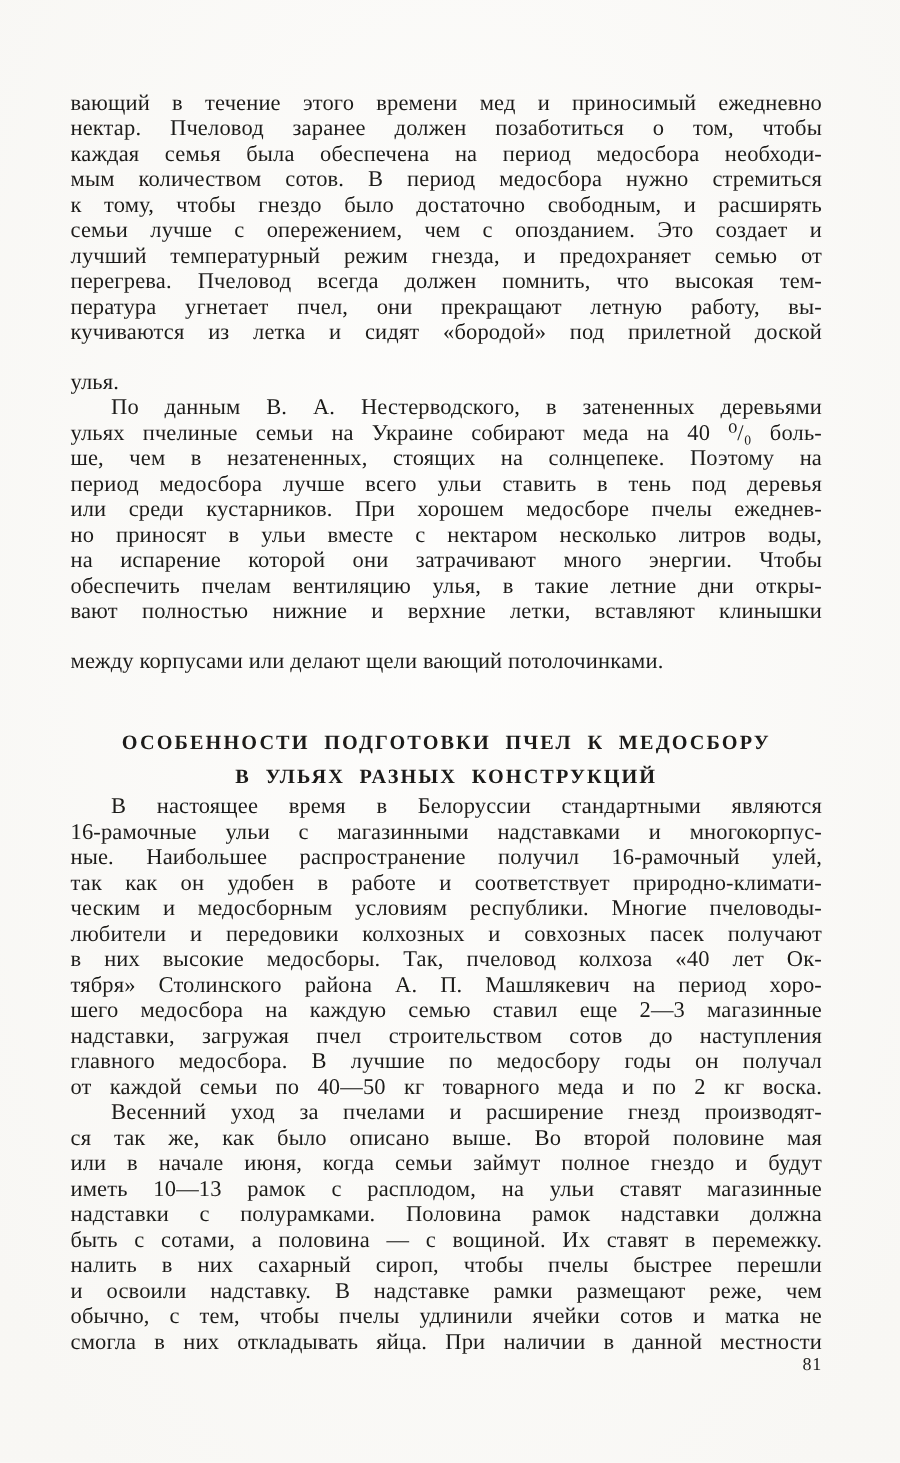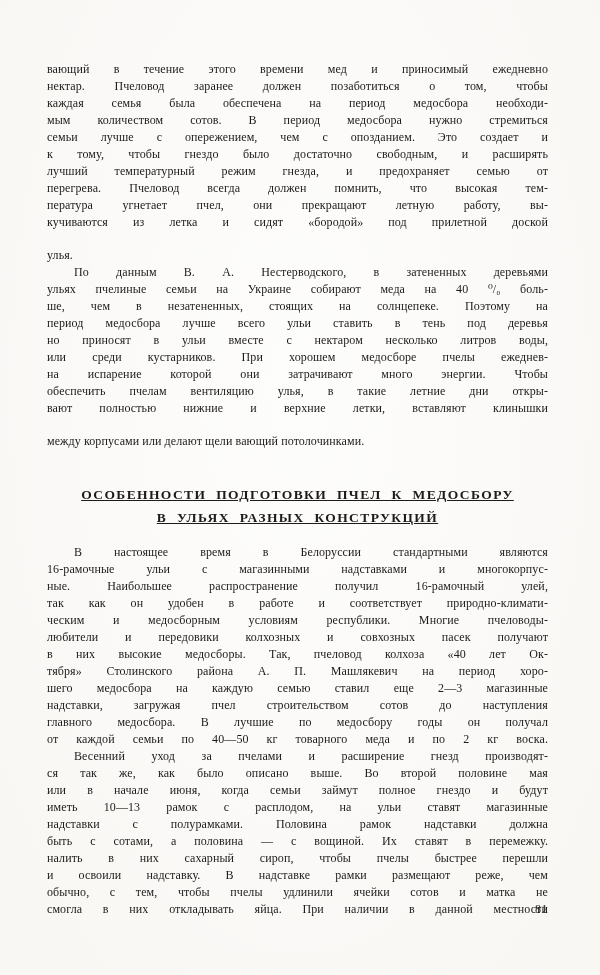--- a/index.html
+++ b/index.html
@@ -26,38 +26,37 @@
     position: absolute;
     left: 47px;
     width: 501px;
     top: 61px;
   }
   .para {
     margin: 0;
     padding: 0;
   }
   .line {
-    font-size: 12px;
+    font-size: 15px;
     line-height: 17px;
     text-align: justify;
     text-align-last: justify;
     white-space: normal;
     letter-spacing: 0.1px;
   }
   .line.indent {
     text-indent: 27px;
   }
   .line.no-stretch {
     text-align-last: left;
     margin-top: 16px;
   }
   .heading {
     margin-top: 33px;
-    margin-bottom: 15px;
-    text-decoration: underline;
+    margin-bottom: 1px;
   }
   .heading .hline {
     font-size: 13.5px;
     line-height: 23px;
     font-weight: bold;
     text-align: center;
     text-align-last: center;
     letter-spacing: 1.4px;
     word-spacing: 5px;
   }
@@ -72,35 +71,35 @@
 </head>
 <body>
 
 <div class="page">
   <div class="text-block">
       <div class="para">
         <div class="line">вающий в течение этого времени мед и приносимый ежедневно</div>
         <div class="line">нектар. Пчеловод заранее должен позаботиться о том, чтобы</div>
         <div class="line">каждая семья была обеспечена на период медосбора необходи-</div>
         <div class="line">мым количеством сотов. В период медосбора нужно стремиться</div>
+        <div class="line">к тому, чтобы гнездо было достаточно свободным, и расширять</div>
         <div class="line">семьи лучше с опережением, чем с опозданием. Это создает и</div>
-        <div class="line">к тому, чтобы гнездо было достаточно свободным, и расширять</div>
         <div class="line">лучший температурный режим гнезда, и предохраняет семью от</div>
         <div class="line">перегрева. Пчеловод всегда должен помнить, что высокая тем-</div>
         <div class="line">пература угнетает пчел, они прекращают летную работу, вы-</div>
         <div class="line">кучиваются из летка и сидят «бородой» под прилетной доской</div>
         <div class="line no-stretch">улья.</div>
       </div>
       <div class="para">
         <div class="line indent">По данным В. А. Нестерводского, в затененных деревьями</div>
         <div class="line">ульях пчелиные семьи на Украине собирают меда на 40 ⁰/₀ боль-</div>
         <div class="line">ше, чем в незатененных, стоящих на солнцепеке. Поэтому на</div>
         <div class="line">период медосбора лучше всего ульи ставить в тень под деревья</div>
+        <div class="line">или среди кустарников. При хорошем медосборе пчелы ежеднев-</div>
         <div class="line">но приносят в ульи вместе с нектаром несколько литров воды,</div>
-        <div class="line">или среди кустарников. При хорошем медосборе пчелы ежеднев-</div>
         <div class="line">на испарение которой они затрачивают много энергии. Чтобы</div>
         <div class="line">обеспечить пчелам вентиляцию улья, в такие летние дни откры-</div>
         <div class="line">вают полностью нижние и верхние летки, вставляют клинышки</div>
         <div class="line no-stretch">между корпусами или делают щели вающий потолочинками.</div>
       </div>
       <div class="heading">
         <div class="hline">ОСОБЕННОСТИ ПОДГОТОВКИ ПЧЕЛ К МЕДОСБОРУ</div>
         <div class="hline">В УЛЬЯХ РАЗНЫХ КОНСТРУКЦИЙ</div>
       </div>
       <div class="para">

